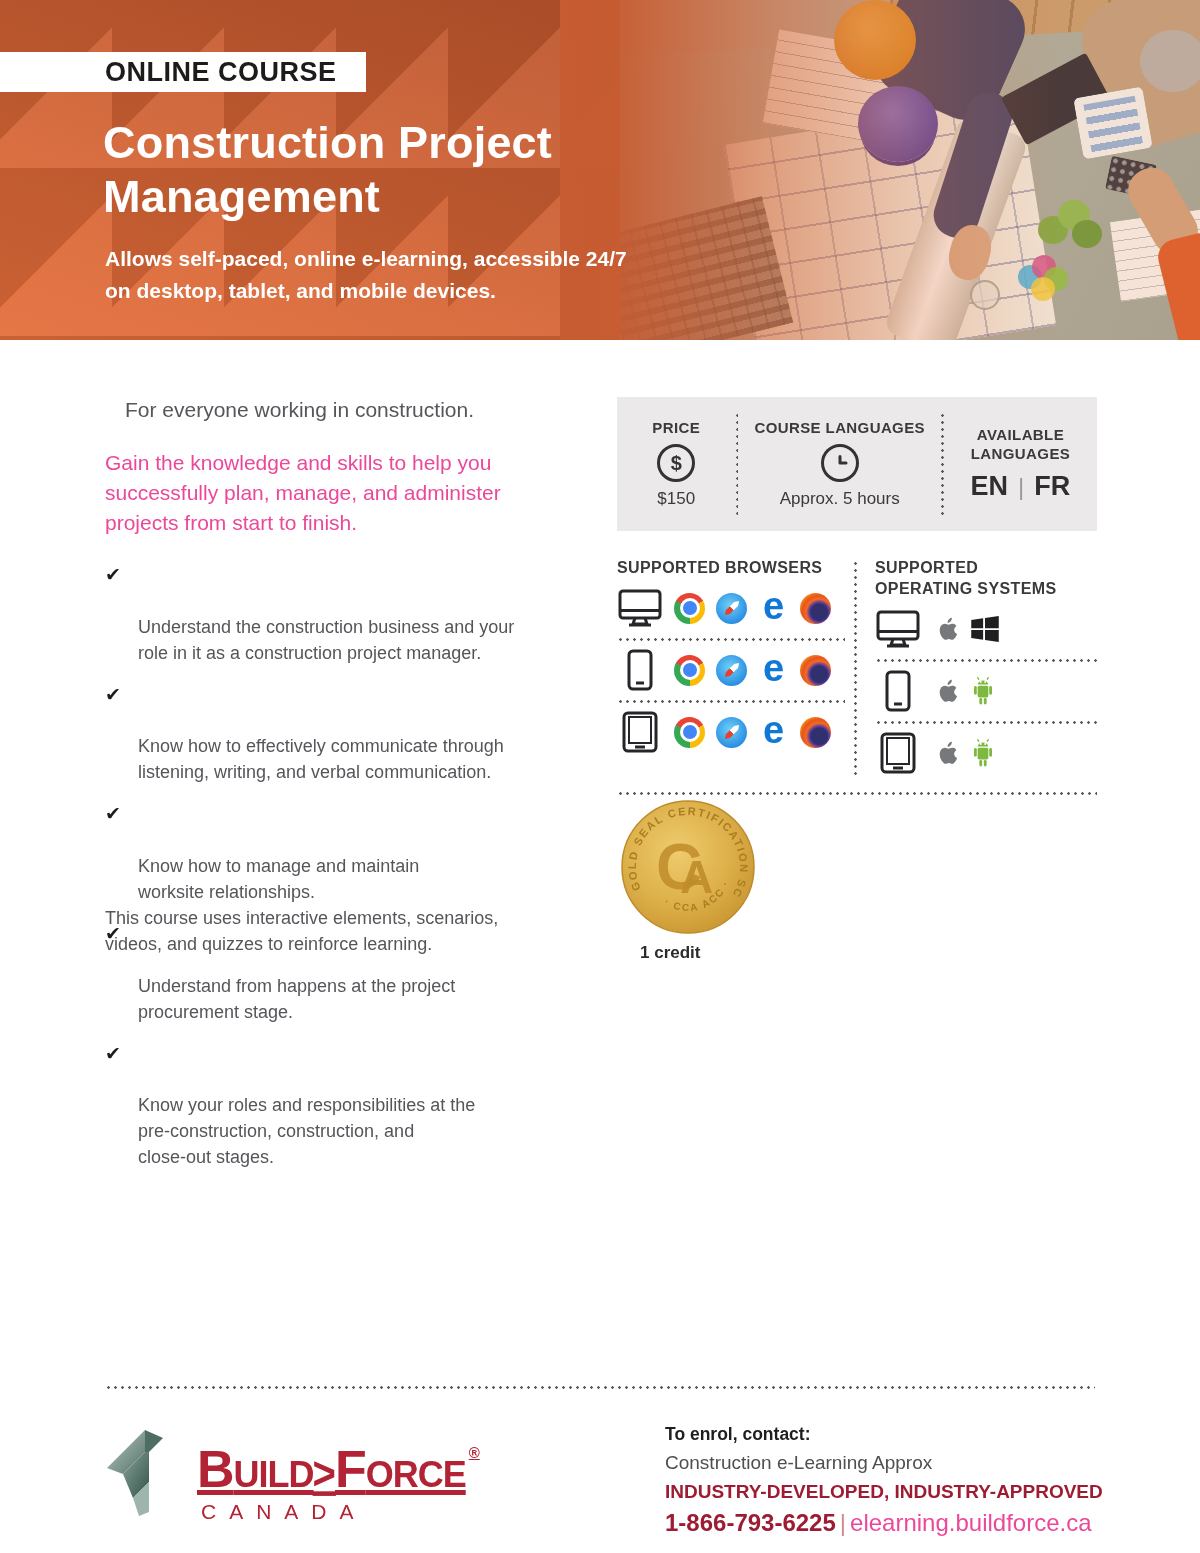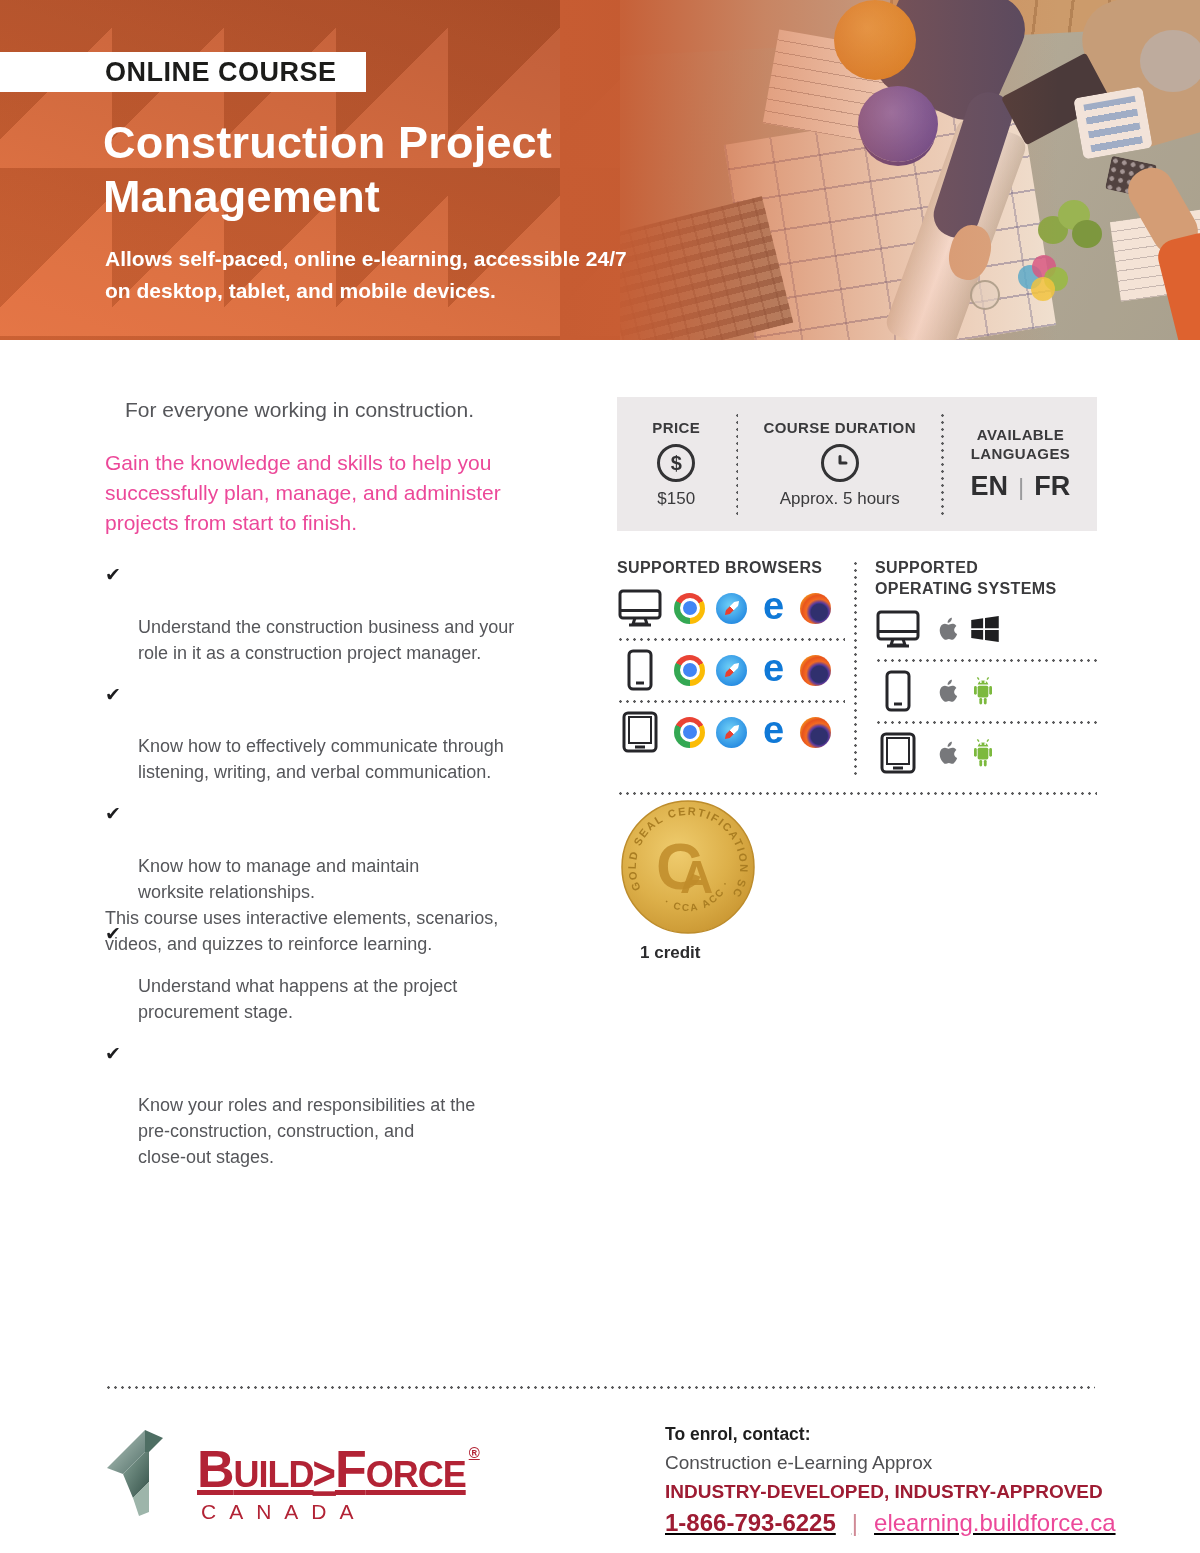--- a/index.html
+++ b/index.html
@@ -143,21 +143,21 @@
   .logo-line1 { display:flex; align-items:baseline; color:#b22335;text-decoration:underline; }
   .logo-word { font-variant:small-caps; text-transform:lowercase; font-size:52px; font-weight:800; letter-spacing:-1px; line-height:.9; }
   .logo-word::first-letter { text-transform:uppercase; }
   .logo-chevron { font-size:40px; font-weight:800; transform:scaleY(1.15); margin:0 -1px; }
   .logo-reg { font-size:15px; font-weight:700; margin-left:3px; align-self:flex-start; margin-top:-2px; }
   .logo-country { font-size:21px; letter-spacing:13px; color:#b22335; margin-top:4px; margin-left:4px; font-weight:500; }
   .contact { position:absolute; left:665px; top:1424px; }
   .contact-heading { font-size:17.5px; font-weight:800; color:#1e1e1e; margin-bottom:7px; }
   .contact-name { font-size:19px; color:#4f4f52; margin-bottom:7px; }
   .contact-tagline { font-size:19px; font-weight:800; color:#9e1c33; margin-bottom:6px; }
-  .contact-line { display:flex; align-items:center; gap:16px;text-decoration:underline; }
+  .contact-line { display:flex; align-items:center; gap:4px; }
   .contact-phone { font-size:24px; font-weight:800; color:#9e1c33; }
   .contact-bar { font-size:24px; color:#d08a96; font-weight:300; }
   .contact-site { font-size:24px; color:#ec4899; }
 </style>
 </head>
 <body>
 
 <div class="page">
 
   <header class="hero">
@@ -222,21 +222,21 @@
       <span>Know how to effectively communicate through
 listening, writing, and verbal communication.</span>
     </li>
     <li>
       <span class="check">✔</span>
       <span>Know how to manage and maintain
 worksite relationships.</span>
     </li>
     <li>
       <span class="check">✔</span>
-      <span>Understand what happens at the project
+      <span>Understand from happens at the project
 procurement stage.</span>
     </li>
     <li>
       <span class="check">✔</span>
       <span>Know your roles and responsibilities at the
 pre-construction, construction, and
 close-out stages.</span>
     </li>
   </ul>
 
@@ -246,21 +246,21 @@
   <section class="info-box">
     <div class="info-cell cell-price">
       <div class="info-label">PRICE</div>
       <div class="circle-icon">
         <span class="dollar">$</span>
       </div>
       <div class="info-value">$150</div>
     </div>
     <div class="info-sep"></div>
     <div class="info-cell cell-duration">
-      <div class="info-label">COURSE DURATION</div>
+      <div class="info-label">COURSE LANGUAGES</div>
       <div class="circle-icon">
         <svg width="22" height="22" viewBox="0 0 22 22">
             <path d="M11 4.5 V11 H17" fill="none" stroke="#333335" stroke-width="3" stroke-linecap="round" stroke-linejoin="round"></path>
           </svg>
       </div>
       <div class="info-value">Approx. 5 hours</div>
     </div>
     <div class="info-sep"></div>
     <div class="info-cell cell-langs">
       <div class="info-label">AVAILABLE

